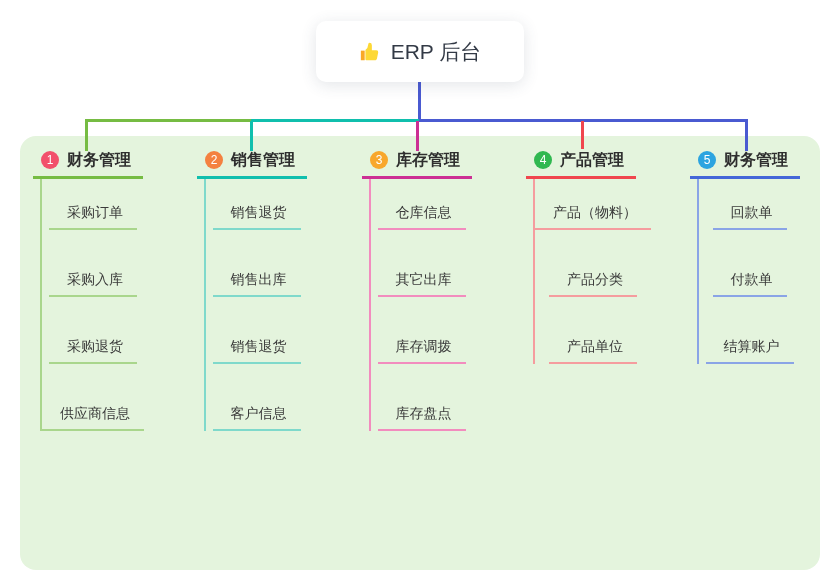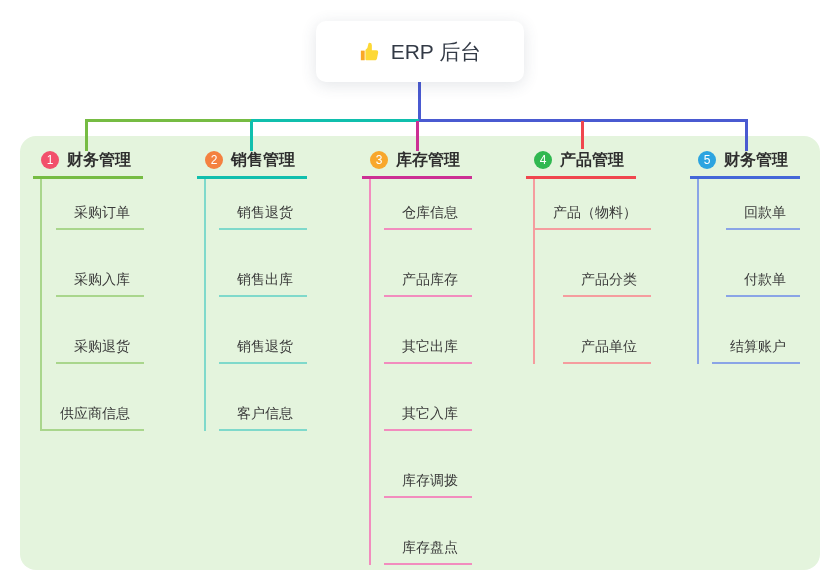--- a/index.html
+++ b/index.html
@@ -35,21 +35,21 @@
     font-size:16px; font-weight:600; color:#2E2E2E; white-space:nowrap;
     cursor:default;
   }
   .badge {
     width:18px; height:18px; border-radius:50%; flex:0 0 18px;
     color:#fff; font-size:12px; font-weight:400;
     display:inline-flex; align-items:center; justify-content:center;
   }
   .subs {
     margin-left:7px; border-left:2px solid var(--l);
-    display:flex; flex-direction:column; align-items:flex-end;
+    display:flex; flex-direction:column; align-items:center;
   }
   .sub-item {
     height:67px; display:flex; align-items:flex-end;
     padding:0 14px 6px 18px;
     border-bottom:2px solid var(--l);
     font-size:14px; color:#3A3A3A; white-space:nowrap; cursor:default;
   }
   .sub-item:first-child { height:51px; }
 </style>
 </head>
@@ -106,23 +106,21 @@
           <div class="sub-item">客户信息</div>
         </div>
   </div>
       <div class="branch" style="left: 362px; --c: #CC2F94; --l: #F28CBE;">
     <div class="branch-head">
       <span class="badge" style="background: rgb(248, 167, 44);">3</span>
       <span class="btitle">库存管理</span>
     </div>
     <div class="subs">
           <div class="sub-item">仓库信息</div>
-          <div class="sub-item">产品库存</div>
           <div class="sub-item">其它出库</div>
-          <div class="sub-item">其它入库</div>
           <div class="sub-item">库存调拨</div>
           <div class="sub-item">库存盘点</div>
         </div>
   </div>
       <div class="branch" style="left: 526px; --c: #F0464E; --l: #F59C9E;">
     <div class="branch-head">
       <span class="badge" style="background: rgb(48, 184, 80);">4</span>
       <span class="btitle">产品管理</span>
     </div>
     <div class="subs">

